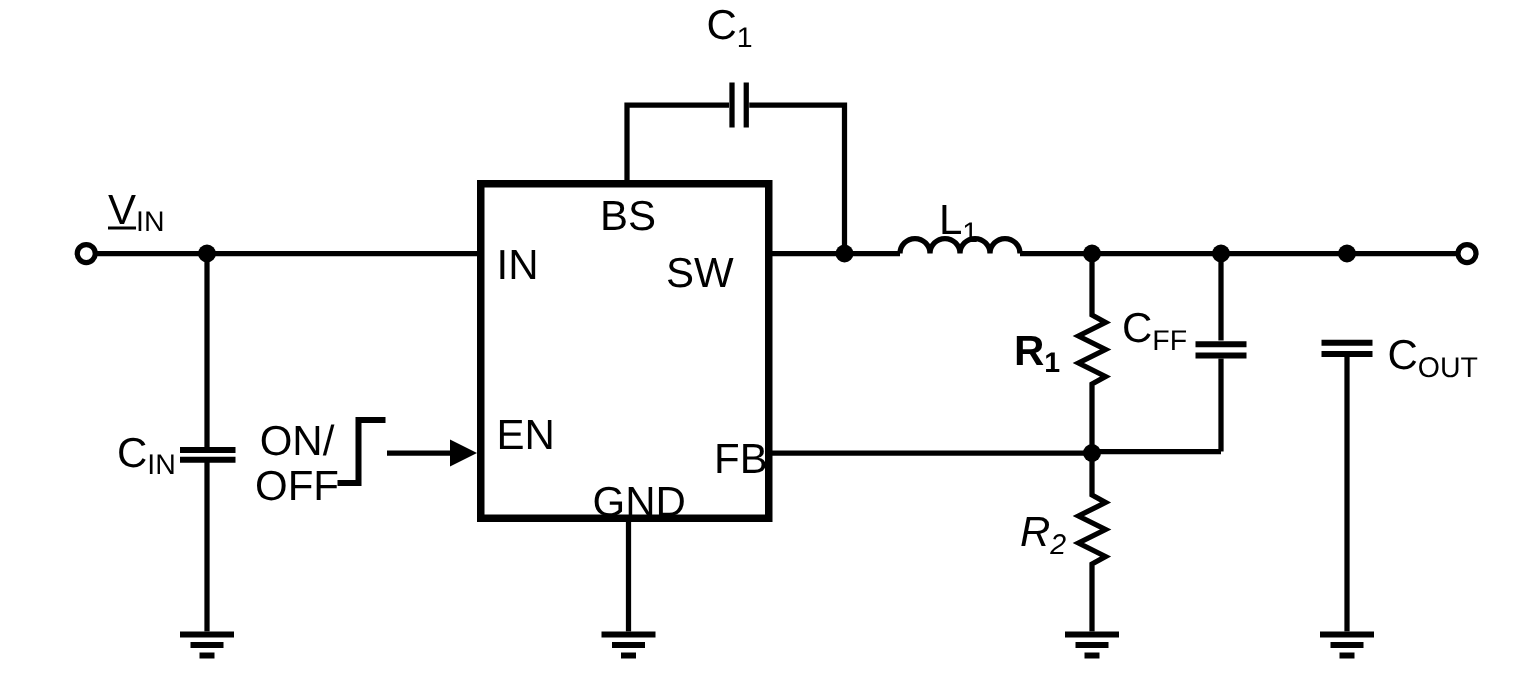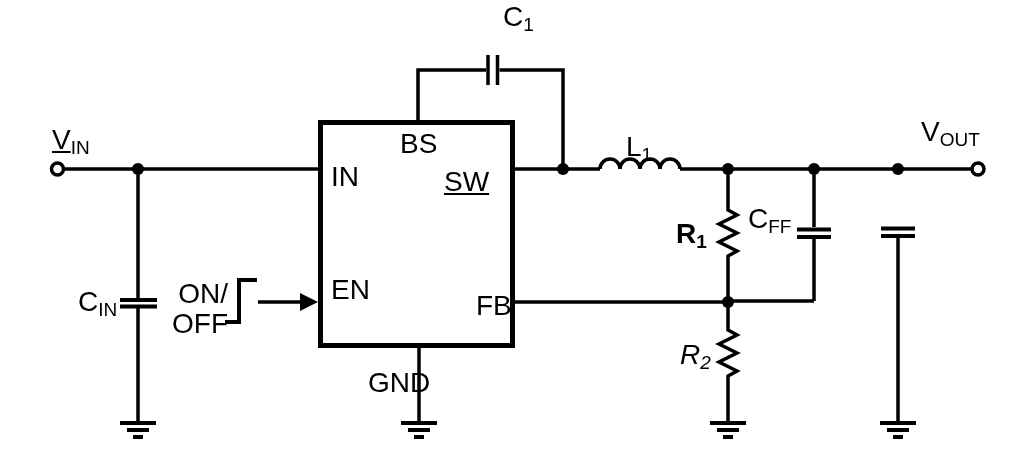--- a/index.html
+++ b/index.html
@@ -34,21 +34,21 @@
     white-space: nowrap;
     color: var(--text);
     letter-spacing: 0;
   }
   .lbl .sub {
     font-size: 19px;
     vertical-align: -5px;
     letter-spacing: 0;
   }
   .lbl.two-line {
-    text-align: right;
+    text-align: center;
     line-height: 30px;
   }
   .lbl.two-line span { display: block; }
 </style>
 </head>
 <body>
 
 <div class="canvas">
 
   <svg class="schematic" width="1015" height="454" viewBox="0 0 1015 454">
@@ -117,42 +117,42 @@
       <circle cx="728" cy="169" r="6"></circle>
       <circle cx="814" cy="169" r="6"></circle>
       <circle cx="898" cy="169" r="6"></circle>
       <circle cx="728" cy="302" r="6"></circle>
     </g>
 
     <circle cx="57.5" cy="169" r="6" fill="var(--bg)" stroke="currentColor" stroke-width="3.5"></circle>
     <circle cx="978" cy="169" r="6" fill="var(--bg)" stroke="currentColor" stroke-width="3.5"></circle>
   </svg>
 
-  <div class="lbl" style="left:52px; top:126px;text-decoration:underline;"><span>V</span><span class="sub">IN</span></div>
+  <div class="lbl" style="left:72px; top:126px;text-decoration:underline;"><span>V</span><span class="sub">IN</span></div>
 
   <div class="lbl" style="left:78px; top:288px;"><span>C</span><span class="sub">IN</span></div>
 
-  <div class="lbl" style="left:471px; top:3px;margin-left:32px;"><span>C</span><span class="sub">1</span></div>
+  <div class="lbl" style="left:471px; top:3px;"><span>C</span><span class="sub">1</span></div>
 
   <div class="lbl" style="left:626px; top:133px;"><span>L</span><span class="sub">1</span></div>
 
-  <div class="lbl" style="left:921px; top:118px;"><span>V</span><span class="sub">OUT</span></div>
 
   <div class="lbl" style="left:676px; top:220px;font-weight:bold;"><span>R</span><span class="sub">1</span></div>
 
   <div class="lbl" style="left:748px; top:205px;"><span>C</span><span class="sub">FF</span></div>
 
+  <div class="lbl" style="left:925px; top:223px;"><span>C</span><span class="sub">OUT</span></div>
 
   <div class="lbl" style="left:680px; top:341px;font-style:italic;"><span>R</span><span class="sub">2</span></div>
 
   <div class="lbl two-line" style="left:168px; top:279px; width:60px;">
       <span>ON/</span>
       <span>OFF</span>
     </div>
 
   <div class="lbl" style="left:331px; top:163px;">IN</div>
   <div class="lbl" style="left:400px; top:130px;text-align:right;">BS</div>
-  <div class="lbl" style="left:444px; top:168px;text-decoration:underline;">SW</div>
+  <div class="lbl" style="left:444px; top:168px;">SW</div>
   <div class="lbl" style="left:331px; top:276px;">EN</div>
   <div class="lbl" style="left:476px; top:292px;">FB</div>
-  <div class="lbl" style="left:368px; top:321px;margin-top:48px;">GND</div>
+  <div class="lbl" style="left:395px; top:321px;">GND</div>
 
 </div>
 
 </body></html>

